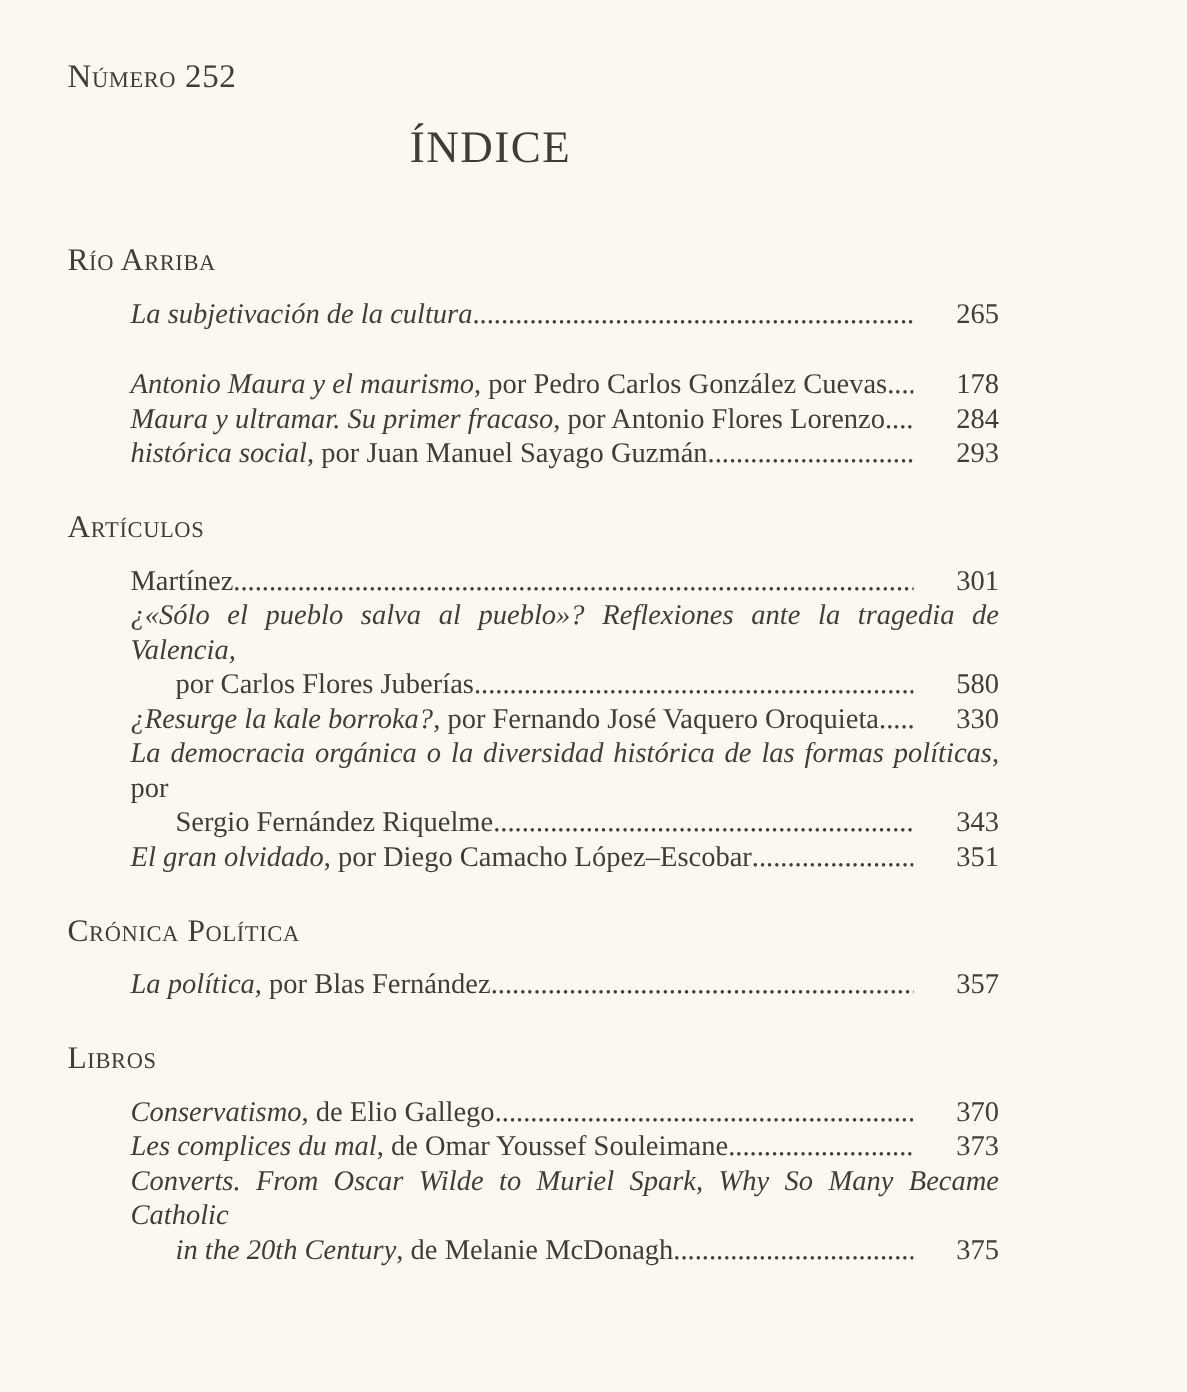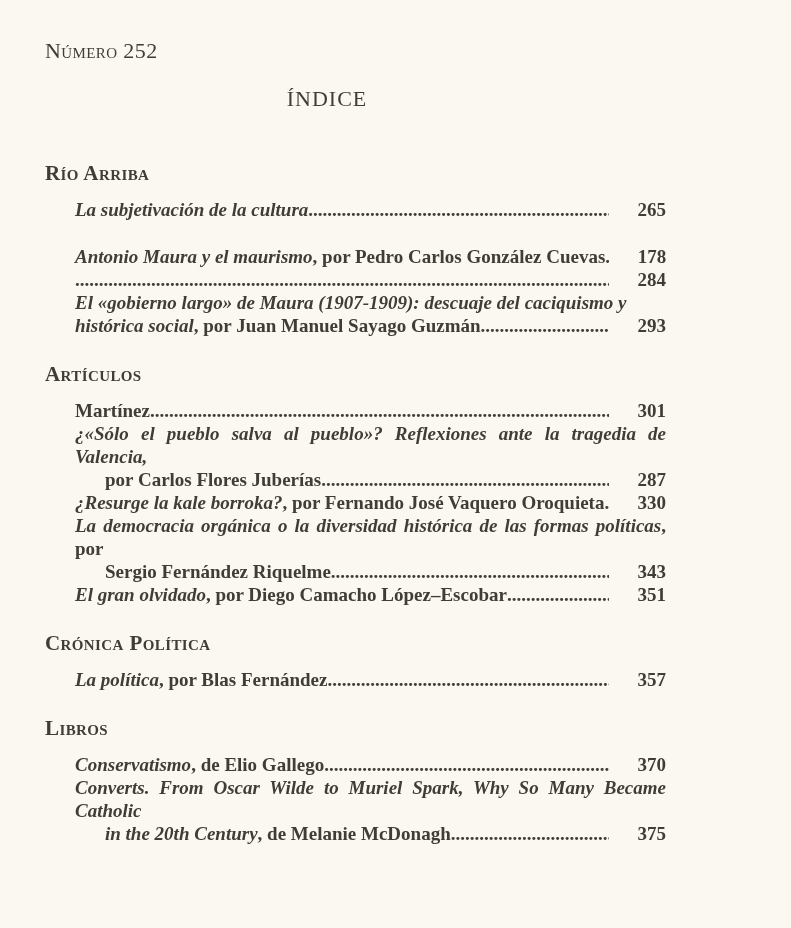--- a/index.html
+++ b/index.html
@@ -24,39 +24,38 @@
   .issue {
     font-variant-caps: small-caps;
     font-size: 22px;
     line-height: 26px;
     letter-spacing: 0.4px;
   }
   .index-title {
     width: calc(100% - 57px);
     margin-top: 20px;
     text-align: center;
-    font-size: 22px;
+    font-size: 30px;
     line-height: 30px;
     letter-spacing: 1px;
   }
   .toc-section {
     margin-top: 24px;
-    font-weight: bold;
   }
   .toc-section:first-of-type {
     margin-top: 46px;
   }
   .section-heading {
     font-variant-caps: small-caps;
     font-size: 21px;
     line-height: 26px;
     letter-spacing: 0.4px;
   }
   .entries {
-    margin: 12px 0 0 30px;
+    margin: 12px 0 0 42px;
   }
   .toc-line {
     display: flex;
     align-items: baseline;
     font-size: 19px;
     line-height: 23px;
   }
   .toc-line.indent-1 {
     padding-left: 30px;
     align-items: center;
@@ -107,25 +106,23 @@
         </div>
       </section>
       <section class="toc-section">
         <div class="entries">
           <div class="toc-line indent-0">
             <span class="line-text"><span class="seg italic">Antonio Maura y el maurismo</span><span class="seg roman">, por Pedro Carlos González Cuevas</span></span>
             <span class="leader"></span>
             <span class="page-num">178</span>
           </div>
           <div class="toc-line indent-0">
+            <span class="line-text"><span class="seg italic">Maura y ultramar. Su primer fracaso</span><span class="seg roman">, por Antonio Flores Lorenzo</span></span>
             <span class="leader"></span>
             <span class="page-num">284</span>
-          </div>
-          <div class="toc-line indent-0">
-            <span class="line-text"><span class="seg italic">El «gobierno largo» de Maura (1907-1909): descuaje del caciquismo y</span></span>
           </div>
           <div class="toc-line indent-0">
             <span class="line-text"><span class="seg italic">histórica social</span><span class="seg roman">, por Juan Manuel Sayago Guzmán</span></span>
             <span class="leader"></span>
             <span class="page-num">293</span>
           </div>
         </div>
       </section>
       <section class="toc-section">
         <div class="section-heading">Artículos</div>
@@ -134,21 +131,21 @@
             <span class="line-text"><span class="seg roman">Martínez</span></span>
             <span class="leader"></span>
             <span class="page-num">301</span>
           </div>
           <div class="toc-line indent-0 justify">
             <span class="line-text"><span class="seg italic">¿«Sólo el pueblo salva al pueblo»? Reflexiones ante la tragedia de Valencia,</span></span>
           </div>
           <div class="toc-line indent-1">
             <span class="line-text"><span class="seg roman">por Carlos Flores Juberías</span></span>
             <span class="leader"></span>
-            <span class="page-num">287</span>
+            <span class="page-num">580</span>
           </div>
           <div class="toc-line indent-0">
             <span class="line-text"><span class="seg italic">¿Resurge la kale borroka?</span><span class="seg roman">, por Fernando José Vaquero Oroquieta</span></span>
             <span class="leader"></span>
             <span class="page-num">330</span>
           </div>
           <div class="toc-line indent-0 justify">
             <span class="line-text"><span class="seg italic">La democracia orgánica o la diversidad histórica de las formas políticas</span><span class="seg roman">, por</span></span>
           </div>
           <div class="toc-line indent-1">
@@ -174,20 +171,25 @@
         </div>
       </section>
       <section class="toc-section">
         <div class="section-heading">Libros</div>
         <div class="entries">
           <div class="toc-line indent-0">
             <span class="line-text"><span class="seg italic">Conservatismo</span><span class="seg roman">, de Elio Gallego</span></span>
             <span class="leader"></span>
             <span class="page-num">370</span>
           </div>
+          <div class="toc-line indent-0">
+            <span class="line-text"><span class="seg italic">Les complices du mal</span><span class="seg roman">, de Omar Youssef Souleimane</span></span>
+            <span class="leader"></span>
+            <span class="page-num">373</span>
+          </div>
           <div class="toc-line indent-0 justify">
             <span class="line-text"><span class="seg italic">Converts. From Oscar Wilde to Muriel Spark, Why So Many Became Catholic</span></span>
           </div>
           <div class="toc-line indent-1">
             <span class="line-text"><span class="seg italic">in the 20th Century</span><span class="seg roman">, de Melanie McDonagh</span></span>
             <span class="leader"></span>
             <span class="page-num">375</span>
           </div>
         </div>
       </section>

